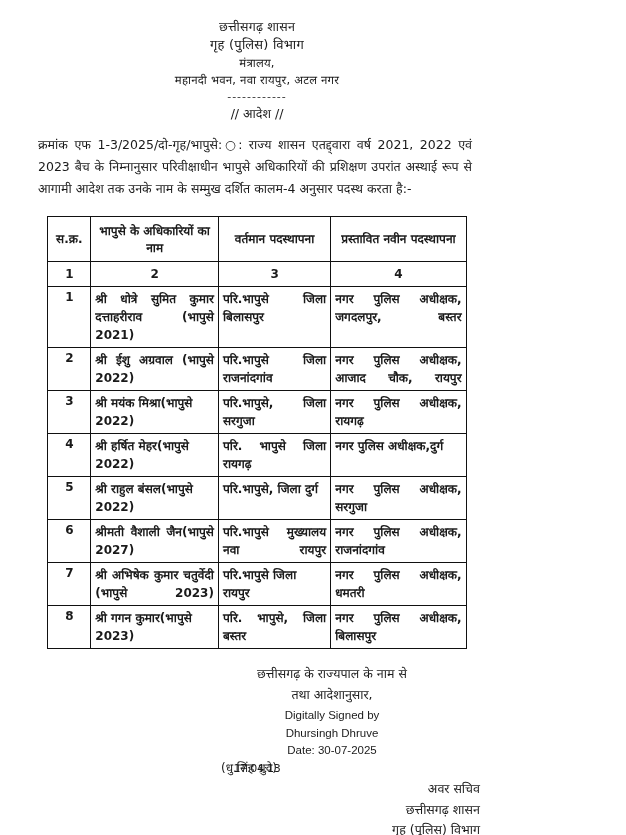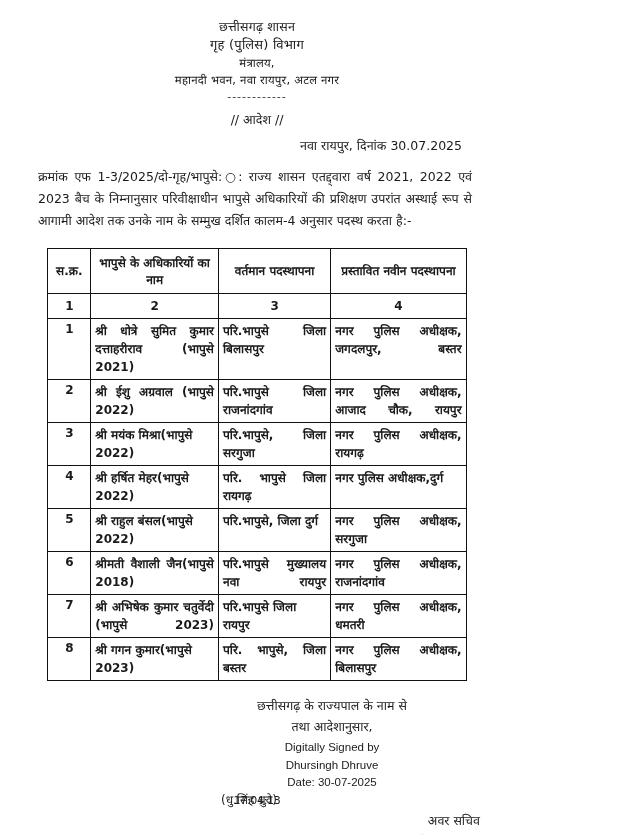--- a/index.html
+++ b/index.html
@@ -36,21 +36,20 @@
   .rule {
     text-align: center;
     font-size: 11px;
     letter-spacing: 1px;
     margin-top: 1px;
     color: #333;
   }
   .order-word {
     text-align: center;
     font-size: 12.5px;
-    margin-top: 6px;
   }
   .place-date {
     text-align: right;
     font-size: 12.5px;
     margin-top: 9px;
     padding-right: 18px;
   }
   .body-para {
     font-size: 12.5px;
     line-height: 1.75;
@@ -143,21 +142,20 @@
   <div class="hdr">
     <div class="hdr-line l1">छत्तीसगढ़ शासन</div>
     <div class="hdr-line l2">गृह (पुलिस) विभाग</div>
     <div class="hdr-line l3">मंत्रालय,</div>
     <div class="hdr-line l4">महानदी भवन, नवा रायपुर, अटल नगर</div>
     <div class="rule">------------</div>
   </div>
 
   <div class="order-word">// आदेश //</div>
 
-  <div class="place-date">नवा रायपुर, दिनांक 30.07.2025</div>
 
   <div class="body-para">क्रमांक एफ 1-3/2025/दो-गृह/भापुसे:○: राज्य शासन एतद्द्वारा वर्ष 2021, 2022 एवं 2023 बैच के निम्नानुसार परिवीक्षाधीन भापुसे अधिकारियों की प्रशिक्षण उपरांत अस्थाई रूप से आगामी आदेश तक उनके नाम के सम्मुख दर्शित कालम-4 अनुसार पदस्थ करता है:-</div>
 
   <table class="main">
     <thead>
       <tr>
         <td class="c-sr">स.क्र.</td>
         <td class="c-name">भापुसे के अधिकारियों का नाम</td>
         <td class="c-cur">वर्तमान पदस्थापना</td>
         <td class="c-new">प्रस्तावित नवीन पदस्थापना</td>
@@ -195,21 +193,21 @@
         <td class="c-new plain">नगर पुलिस अधीक्षक,दुर्ग</td>
       </tr>
       <tr>
         <td class="c-sr">5</td>
         <td class="c-name plain">श्री राहुल बंसल(भापुसे 2022)</td>
         <td class="c-cur plain">परि.भापुसे, जिला दुर्ग</td>
         <td class="c-new just">नगर पुलिस अधीक्षक, सरगुजा</td>
       </tr>
       <tr>
         <td class="c-sr">6</td>
-        <td class="c-name just">श्रीमती वैशाली जैन(भापुसे 2018)</td>
+        <td class="c-name just">श्रीमती वैशाली जैन(भापुसे 2027)</td>
         <td class="c-cur just">परि.भापुसे मुख्यालय नवा रायपुर</td>
         <td class="c-new just">नगर पुलिस अधीक्षक, राजनांदगांव</td>
       </tr>
       <tr>
         <td class="c-sr">7</td>
         <td class="c-name just">श्री अभिषेक कुमार चतुर्वेदी (भापुसे 2023)</td>
         <td class="c-cur plain">परि.भापुसे जिला रायपुर</td>
         <td class="c-new just">नगर पुलिस अधीक्षक, धमतरी</td>
       </tr>
       <tr>

